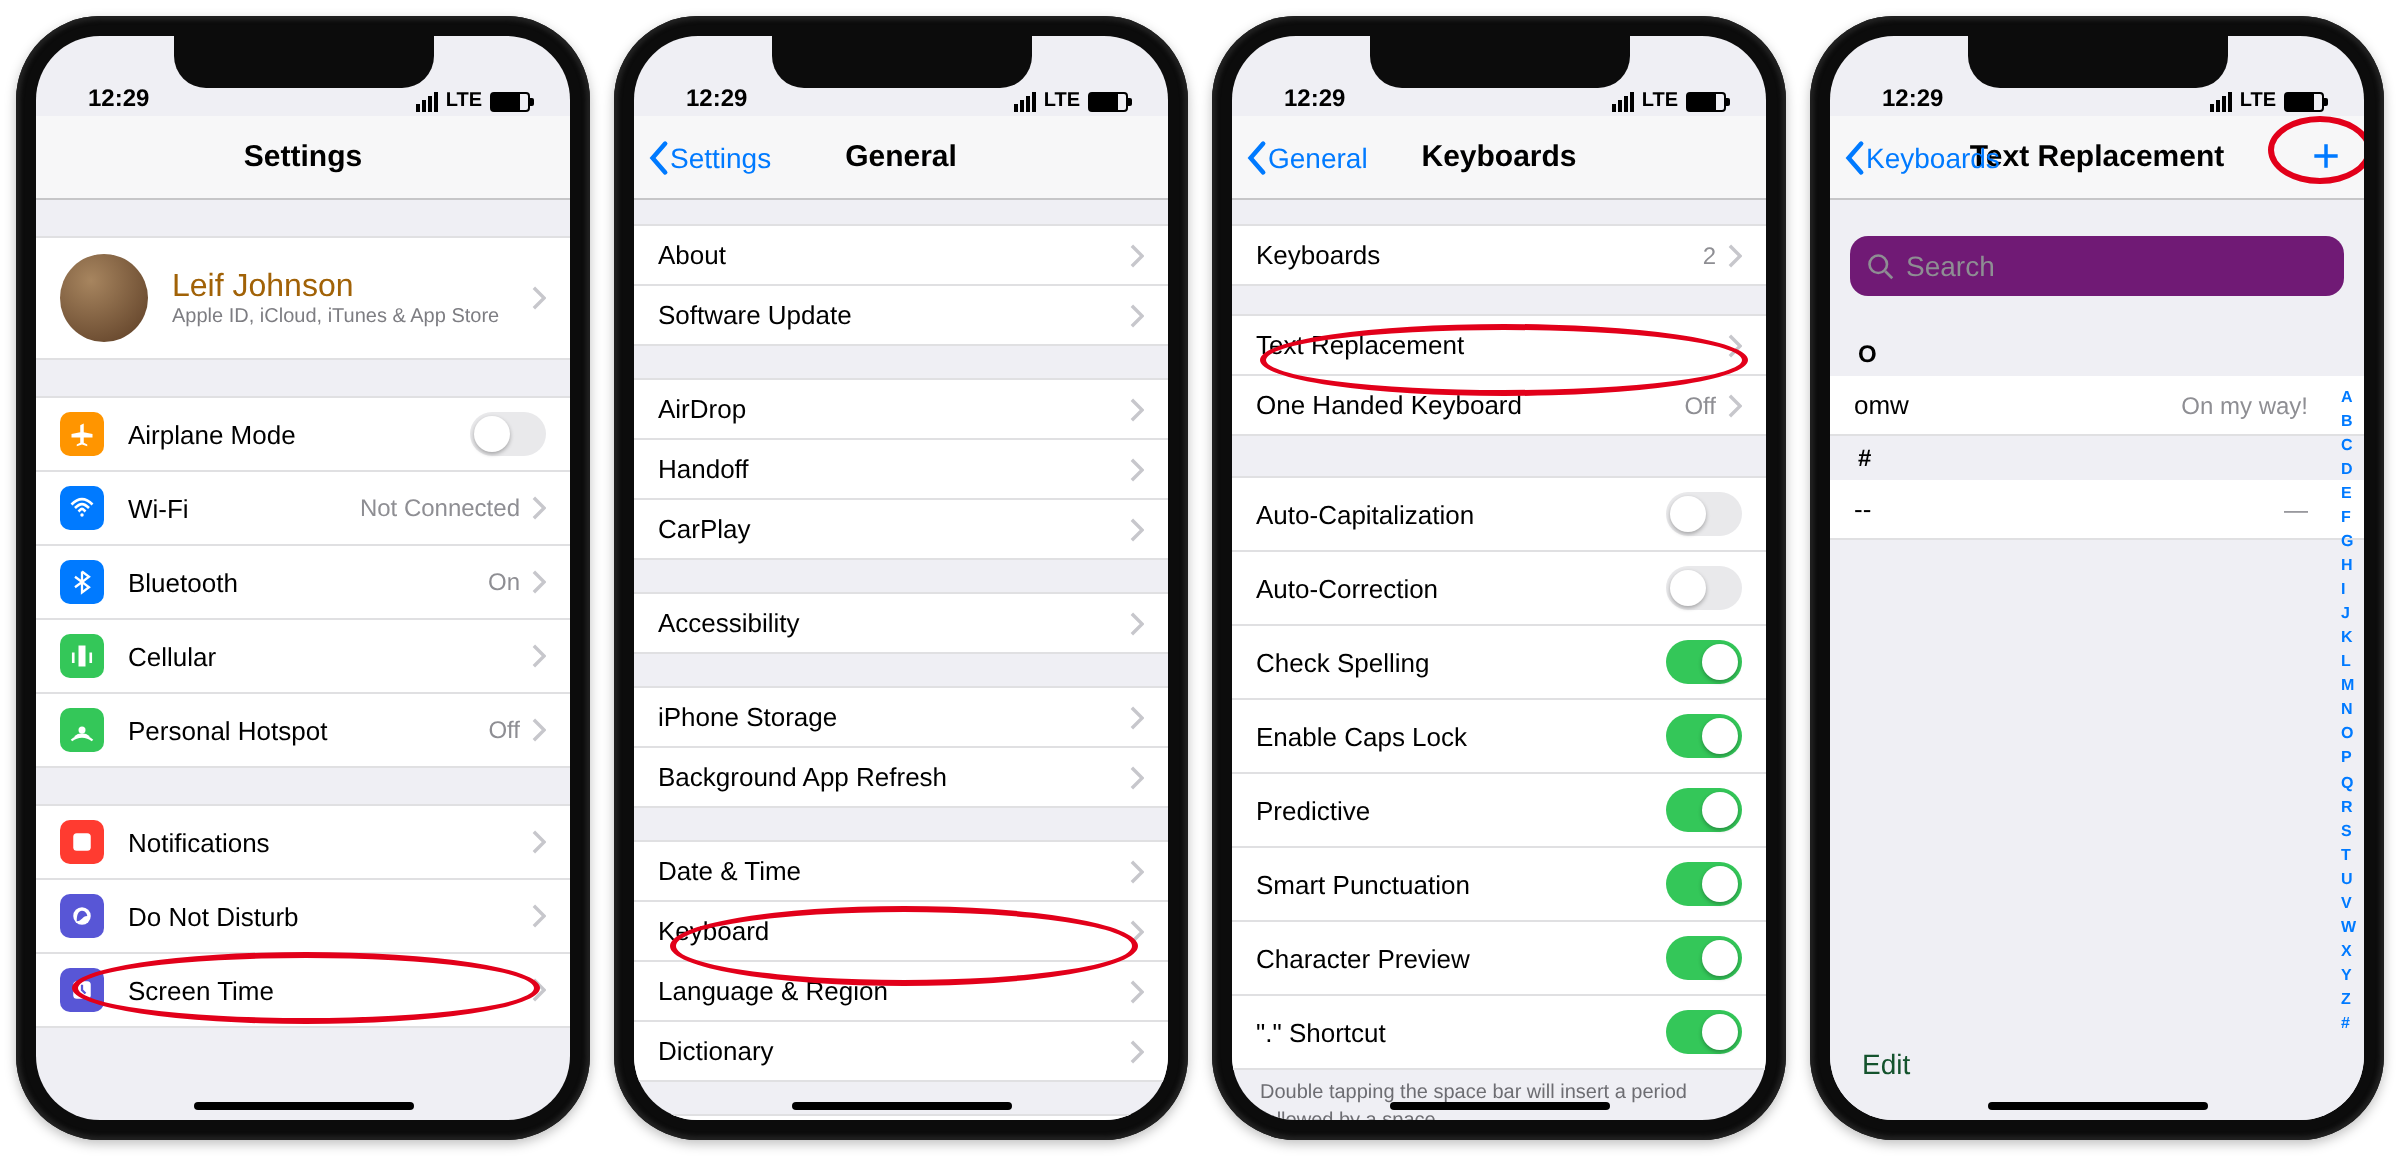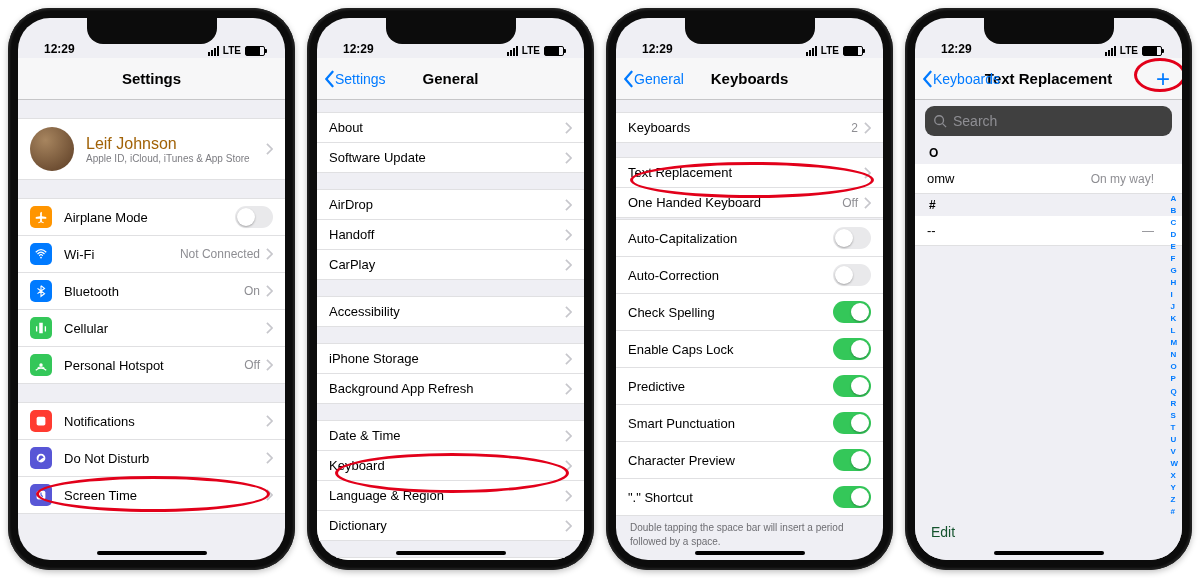--- a/index.html
+++ b/index.html
@@ -129,22 +129,22 @@
   .toggle.on { background:#34c759; }
   .toggle i {
     position:absolute; width:18px; height:18px; border-radius:50%;
     background:#fff; top:2px; left:2px; box-shadow:0 1px 2px rgba(0,0,0,0.3);
   }
   .toggle.on i { left:auto; right:2px; }
   .footer-note {
     font-size: 10px; color:#6d6d72; padding: 5px 14px; line-height:1.35;
   }
   .searchbar {
-    margin: 6px 10px;
-    background:#404040; border-radius:9px;
+    margin: 18px 10px;
+    background:#701a75; border-radius:9px;
     height: 30px; display:flex; align-items:center; padding:0 8px;
     color:#8e8e93; font-size:14px; gap:6px;
   }
   .section-index {
     font-size:12px; font-weight:600; color:#000;
     padding: 4px 14px; background:#efeff4;
   }
   .az-index {
     position:absolute; right:2px; top:90px; bottom:40px;
     display:flex; flex-direction:column; justify-content:space-between;
@@ -520,21 +520,21 @@
           <div class="cell">
             <span class="label">One Handed Keyboard</span>
             <span class="value">Off</span>
             <span class="chevron">
               <svg viewBox="0 0 8 14">
                 <path d="M1 1l6 6-6 6" stroke="#c7c7cc" stroke-width="2" fill="none"></path>
               </svg>
             </span>
           </div>
         </div>
-      <div class="group" style="margin-top:1px" id="p3sw">
+      <div class="group" style="margin-top:20px" id="p3sw">
           <div class="cell">
             <span class="label">Auto-Capitalization</span>
             <span class="toggle">
               <i></i>
             </span>
           </div>
           <div class="cell">
             <span class="label">Auto-Correction</span>
             <span class="toggle">
               <i></i>

